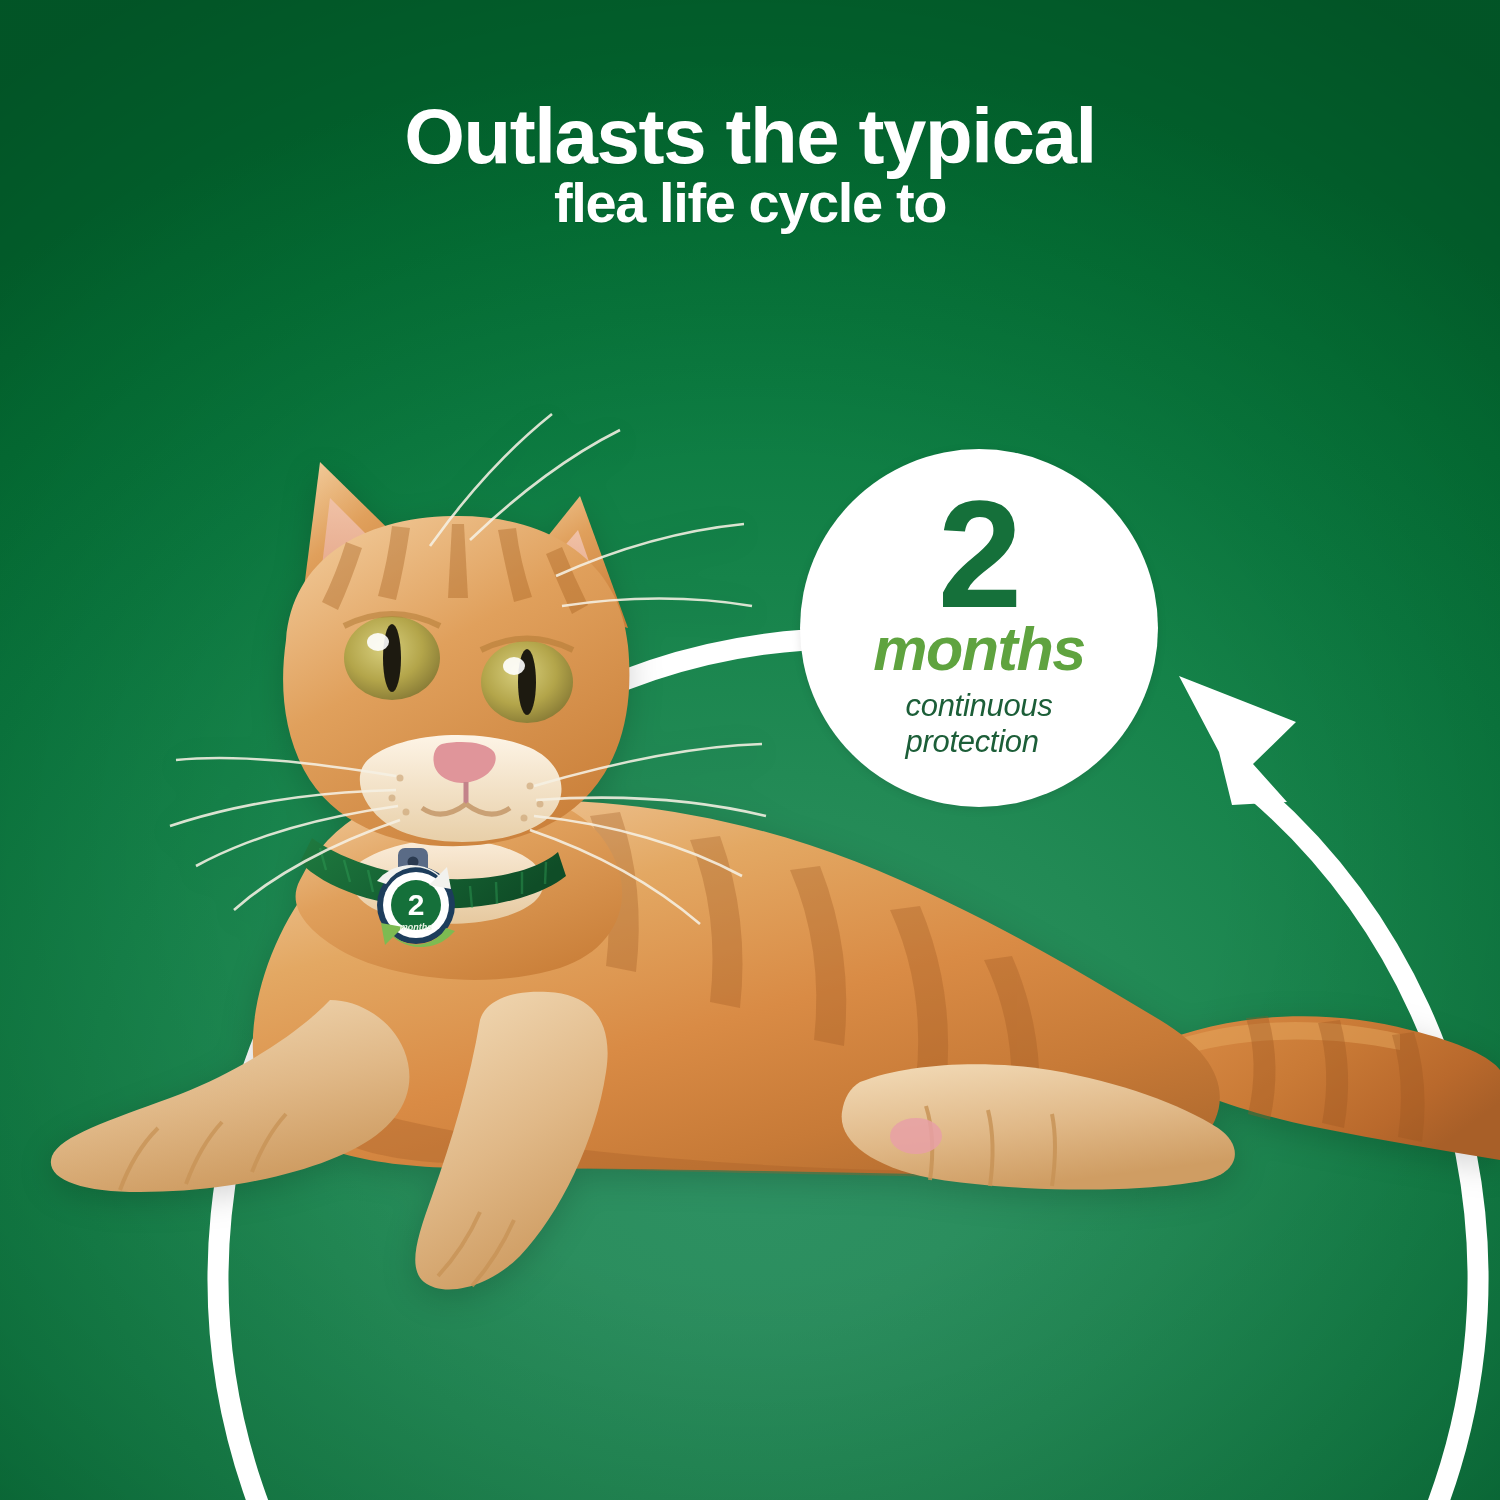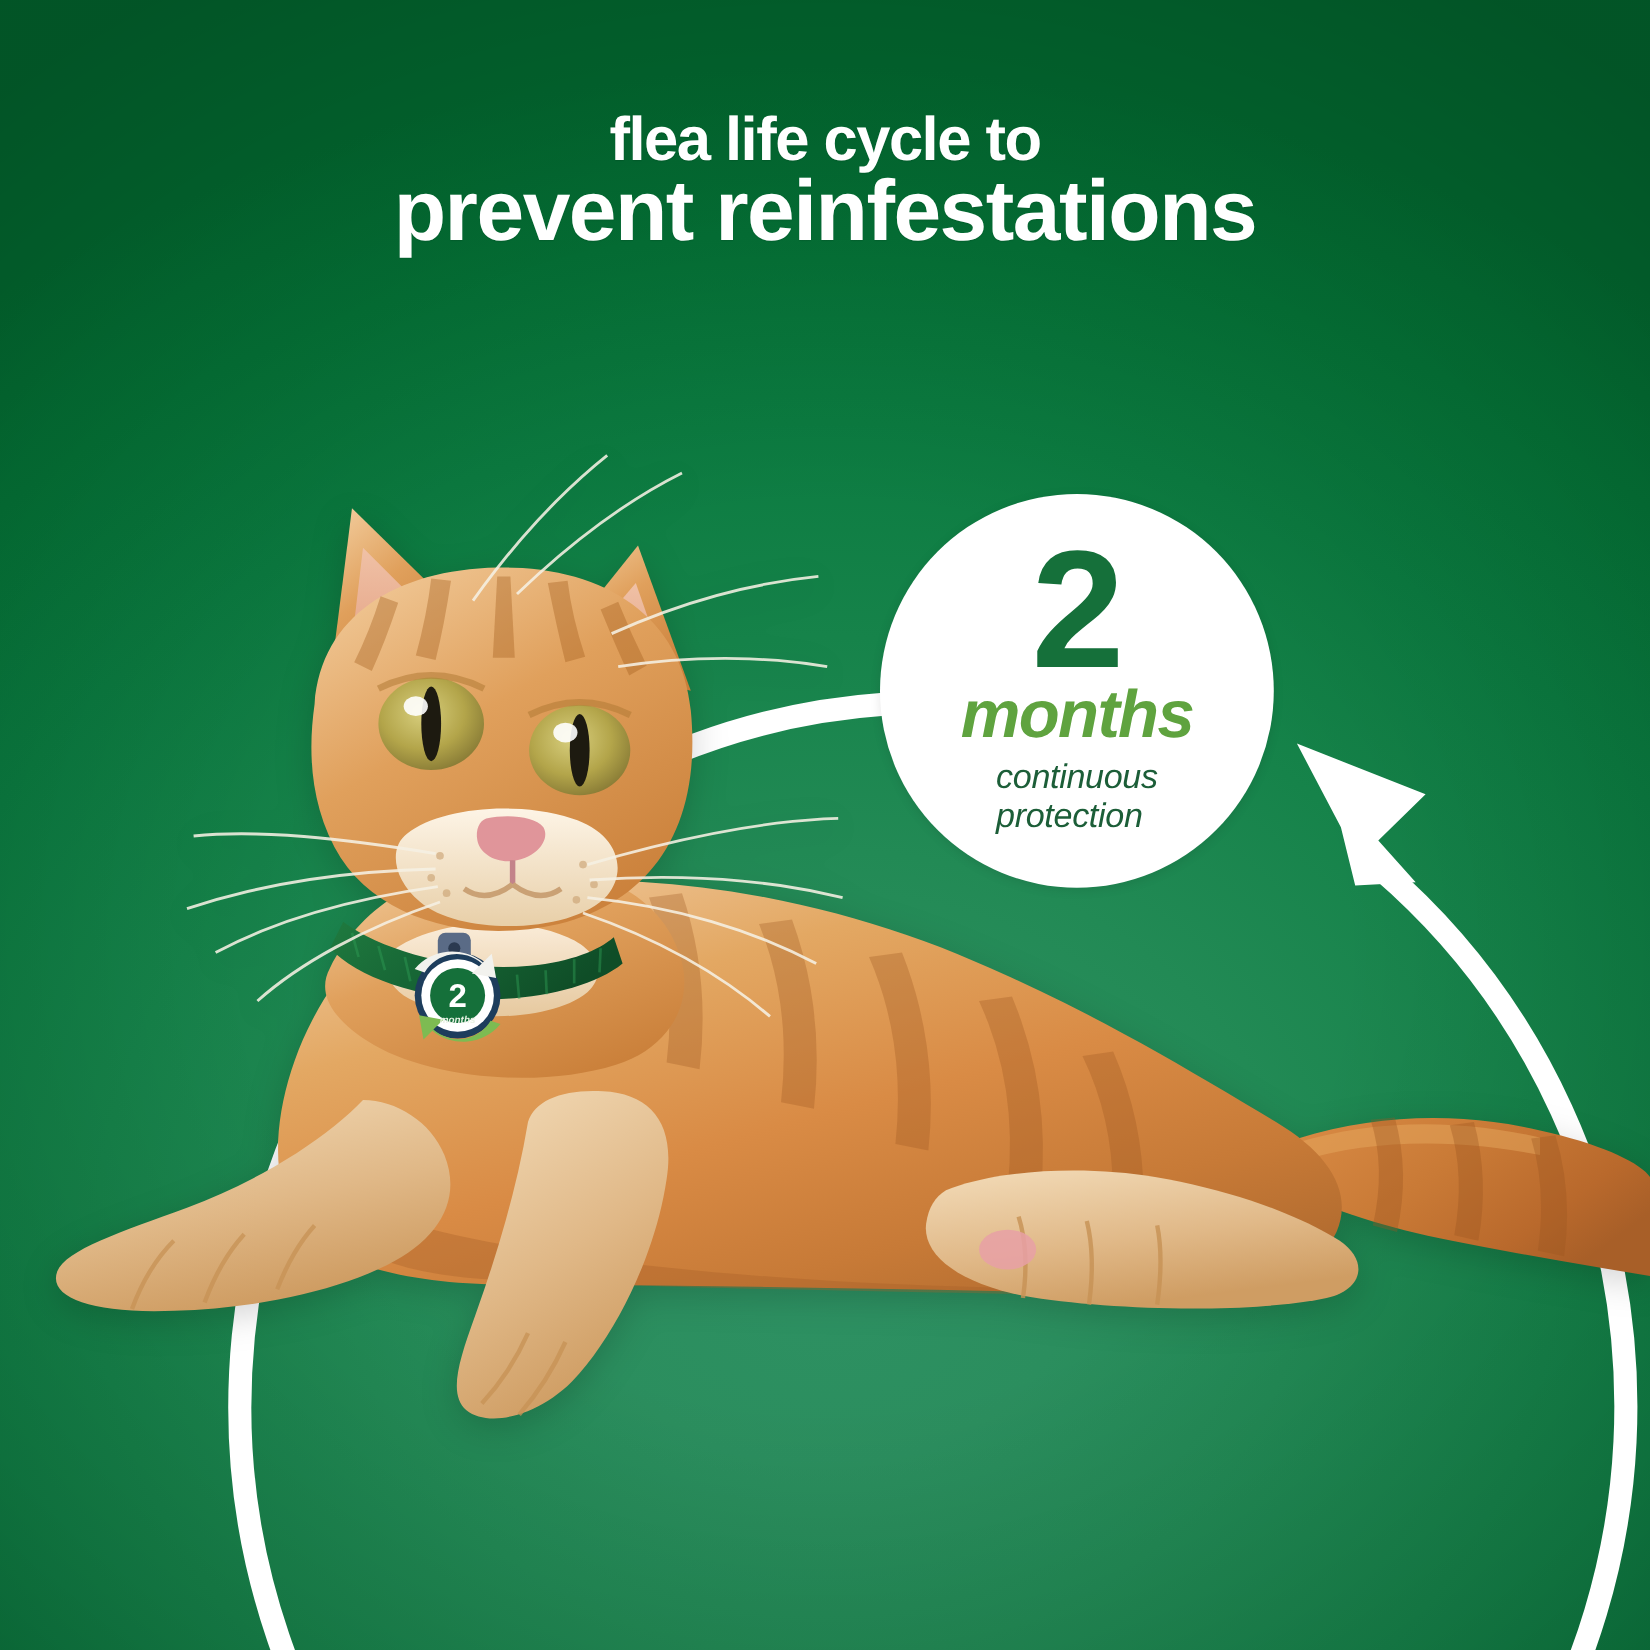--- a/index.html
+++ b/index.html
@@ -94,22 +94,22 @@
 </style>
 </head>
 <body>
 
 <div id="stage">
 
   <div id="bg"></div>
   <div id="bg-vig"></div>
 
   <div id="headline">
+    <span class="hl">Outlasts the typical</span>
     <span class="hl hl2">flea life cycle to</span>
-    <span class="hl">prevent reinfestations</span>
   </div>
 
   <svg id="cycle-svg" viewBox="0 0 1500 1500">
     <defs>
       <linearGradient id="arcFade" x1="0" y1="0" x2="0" y2="1">
         <stop offset="0" stop-color="#ffffff" stop-opacity="1"></stop>
         <stop offset="1" stop-color="#ffffff" stop-opacity="1"></stop>
       </linearGradient>
     </defs>
 

